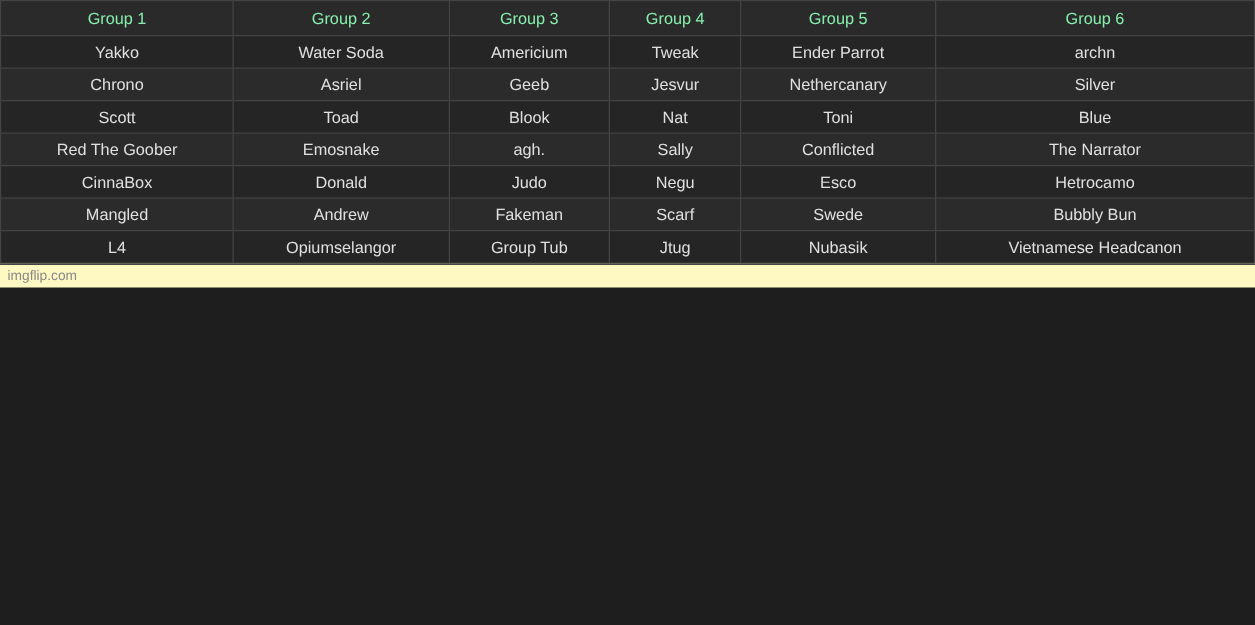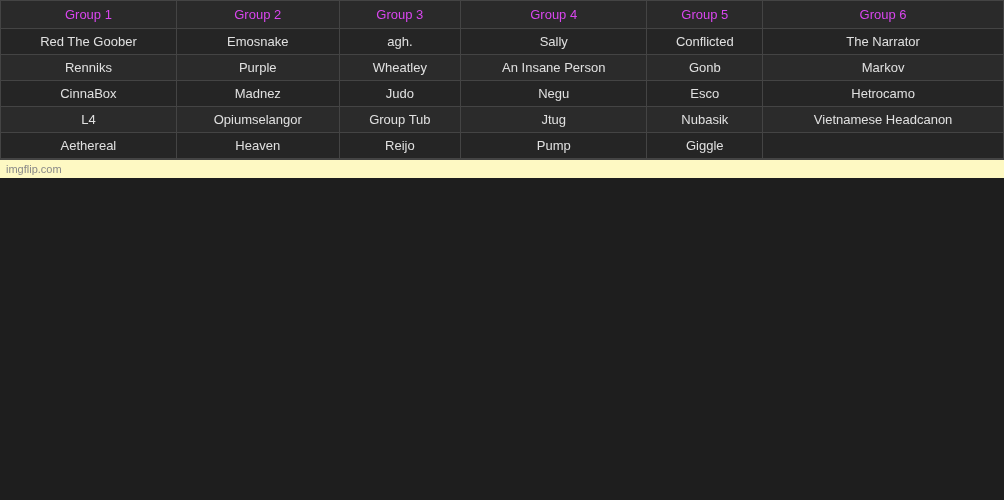--- a/index.html
+++ b/index.html
@@ -10,21 +10,21 @@
       color: #e0e0e0;
       width: 1004px;
       min-height: 500px;
     }
     table {
       width: 100%;
       border-collapse: collapse;
     }
     th {
       background: #2a2a2a;
-      color: #d946ef;
+      color: #86efac;
       font-weight: normal;
       border: 1px solid #444;
       padding: 6px 8px;
       text-align: center;
     }
     td {
       background: #252525;
       color: #e0e0e0;
       border: 1px solid #444;
       padding: 5px 8px;
@@ -50,56 +50,72 @@
         <th>Group 1</th>
         <th>Group 2</th>
         <th>Group 3</th>
         <th>Group 4</th>
         <th>Group 5</th>
         <th>Group 6</th>
       </tr>
   </thead>
   <tbody id="table-body">
       <tr>
+        <td>Yakko</td>
+        <td>Water Soda</td>
+        <td>Americium</td>
+        <td>Tweak</td>
+        <td>Ender Parrot</td>
+        <td>archn</td>
+      </tr>
+      <tr>
+        <td>Chrono</td>
+        <td>Asriel</td>
+        <td>Geeb</td>
+        <td>Jesvur</td>
+        <td>Nethercanary</td>
+        <td>Silver</td>
+      </tr>
+      <tr>
+        <td>Scott</td>
+        <td>Toad</td>
+        <td>Blook</td>
+        <td>Nat</td>
+        <td>Toni</td>
+        <td>Blue</td>
+      </tr>
+      <tr>
         <td>Red The Goober</td>
         <td>Emosnake</td>
         <td>agh.</td>
         <td>Sally</td>
         <td>Conflicted</td>
         <td>The Narrator</td>
       </tr>
       <tr>
-        <td>Renniks</td>
-        <td>Purple</td>
-        <td>Wheatley</td>
-        <td>An Insane Person</td>
-        <td>Gonb</td>
-        <td>Markov</td>
-      </tr>
-      <tr>
         <td>CinnaBox</td>
-        <td>Madnez</td>
+        <td>Donald</td>
         <td>Judo</td>
         <td>Negu</td>
         <td>Esco</td>
         <td>Hetrocamo</td>
+      </tr>
+      <tr>
+        <td>Mangled</td>
+        <td>Andrew</td>
+        <td>Fakeman</td>
+        <td>Scarf</td>
+        <td>Swede</td>
+        <td>Bubbly Bun</td>
       </tr>
       <tr>
         <td>L4</td>
         <td>Opiumselangor</td>
         <td>Group Tub</td>
         <td>Jtug</td>
         <td>Nubasik</td>
         <td>Vietnamese Headcanon</td>
       </tr>
-      <tr>
-        <td>Aethereal</td>
-        <td>Heaven</td>
-        <td>Reijo</td>
-        <td>Pump</td>
-        <td>Giggle</td>
-        <td></td>
-      </tr>
     </tbody>
 </table>
 <div class="footer">
   <span>imgflip.com</span>
 </div>
 
 </body></html>

